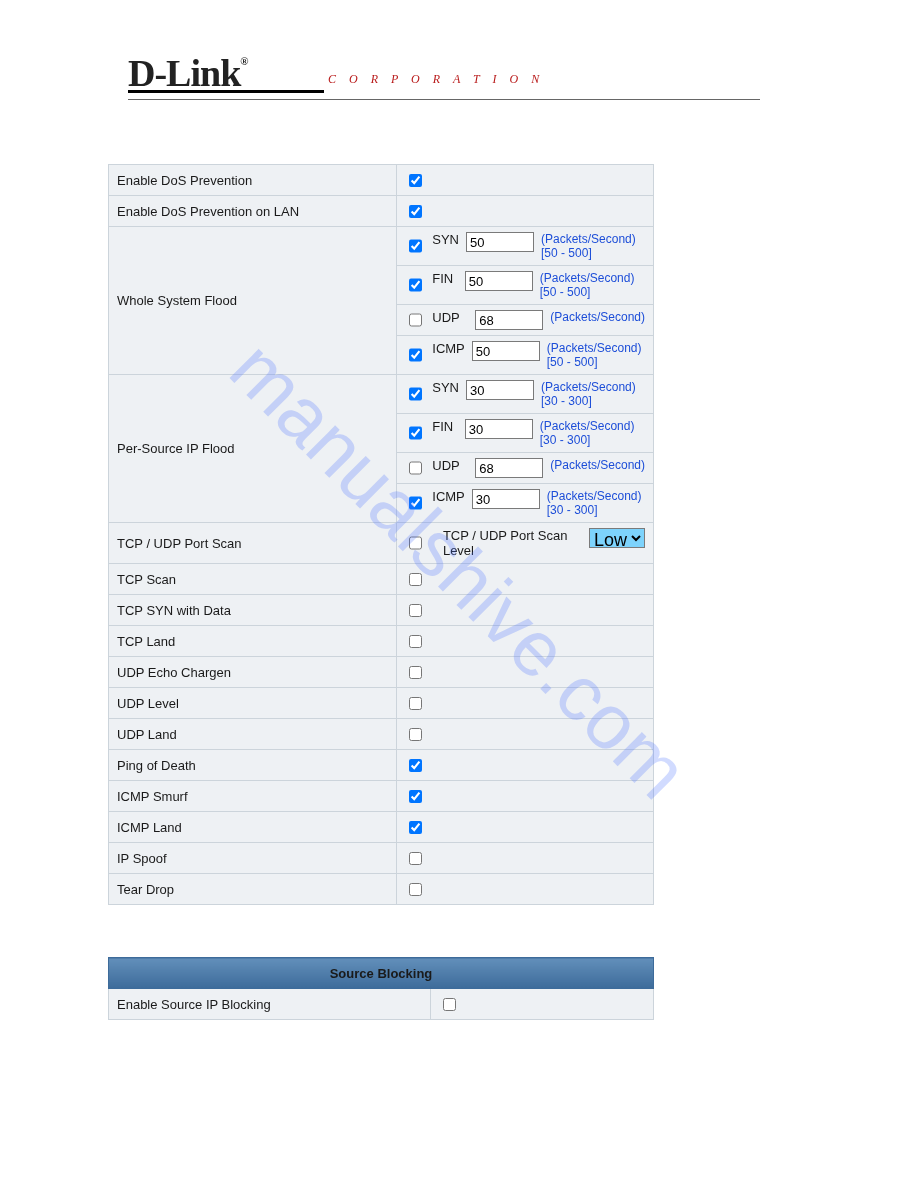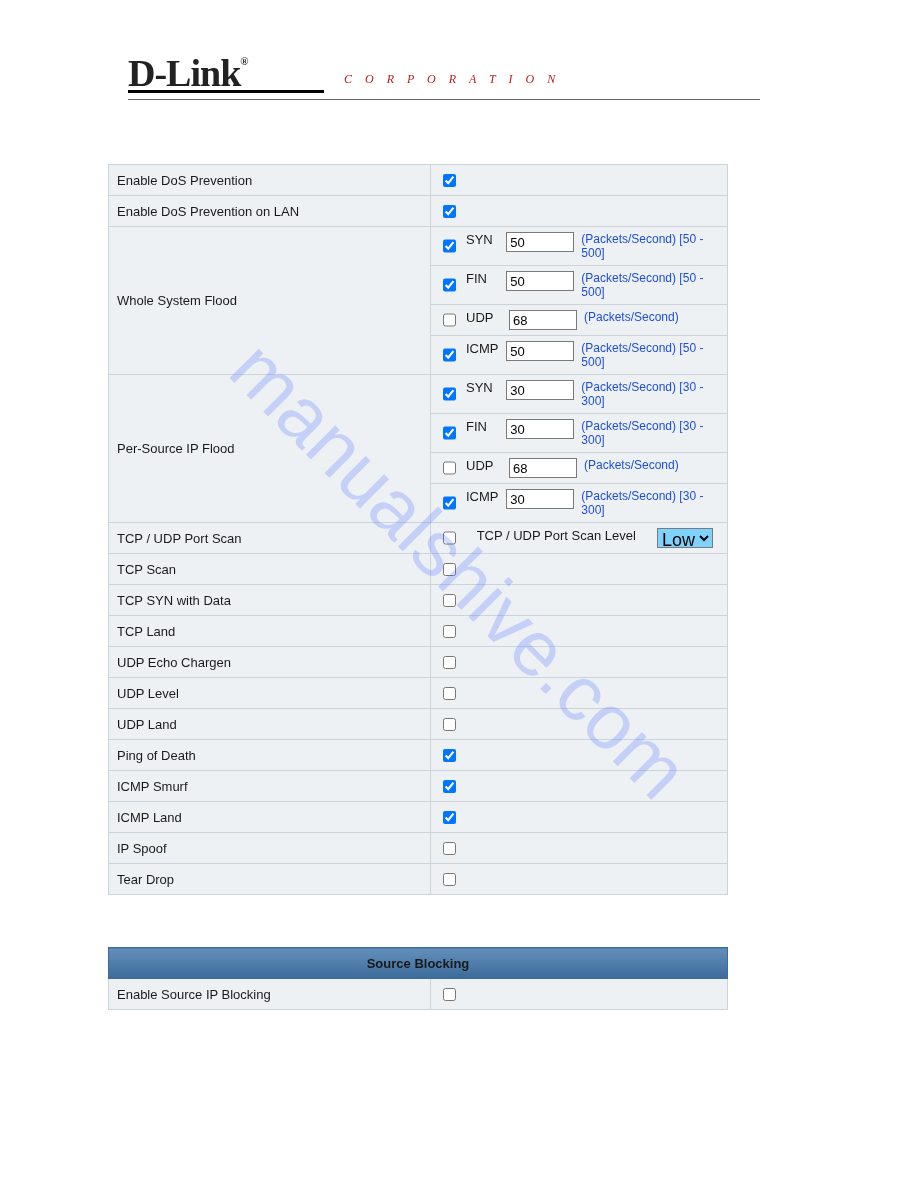--- a/index.html
+++ b/index.html
@@ -17,21 +17,21 @@
     min-height: 1188px;
     background: #fff;
   }
   .header {
     position: relative;
     padding: 54px 0 0 128px;
   }
   .logo-row {
     display: flex;
     align-items: flex-end;
-    gap: 20px;
+    gap: 4px;
   }
   .dlink-logo {
     font-family: Georgia, "Times New Roman", serif;
     font-weight: 900;
     font-size: 38px;
     letter-spacing: -1px;
     position: relative;
     display: inline-block;
     line-height: 1;
   }
@@ -63,21 +63,21 @@
     width: 632px;
   }
 
   .content {
     margin: 64px 0 0 108px;
     width: 620px;
   }
 
   table.dtable {
     border-collapse: collapse;
-    width: 620px;
+    width: 546px;
     background: #eef1f4;
     border: 1px solid #ccd4db;
   }
   table.dtable td {
     border: 1px solid #ccd4db;
     padding: 5px 8px;
     font-size: 13px;
     color: #1a1a1a;
     vertical-align: middle;
     height: 20px;

